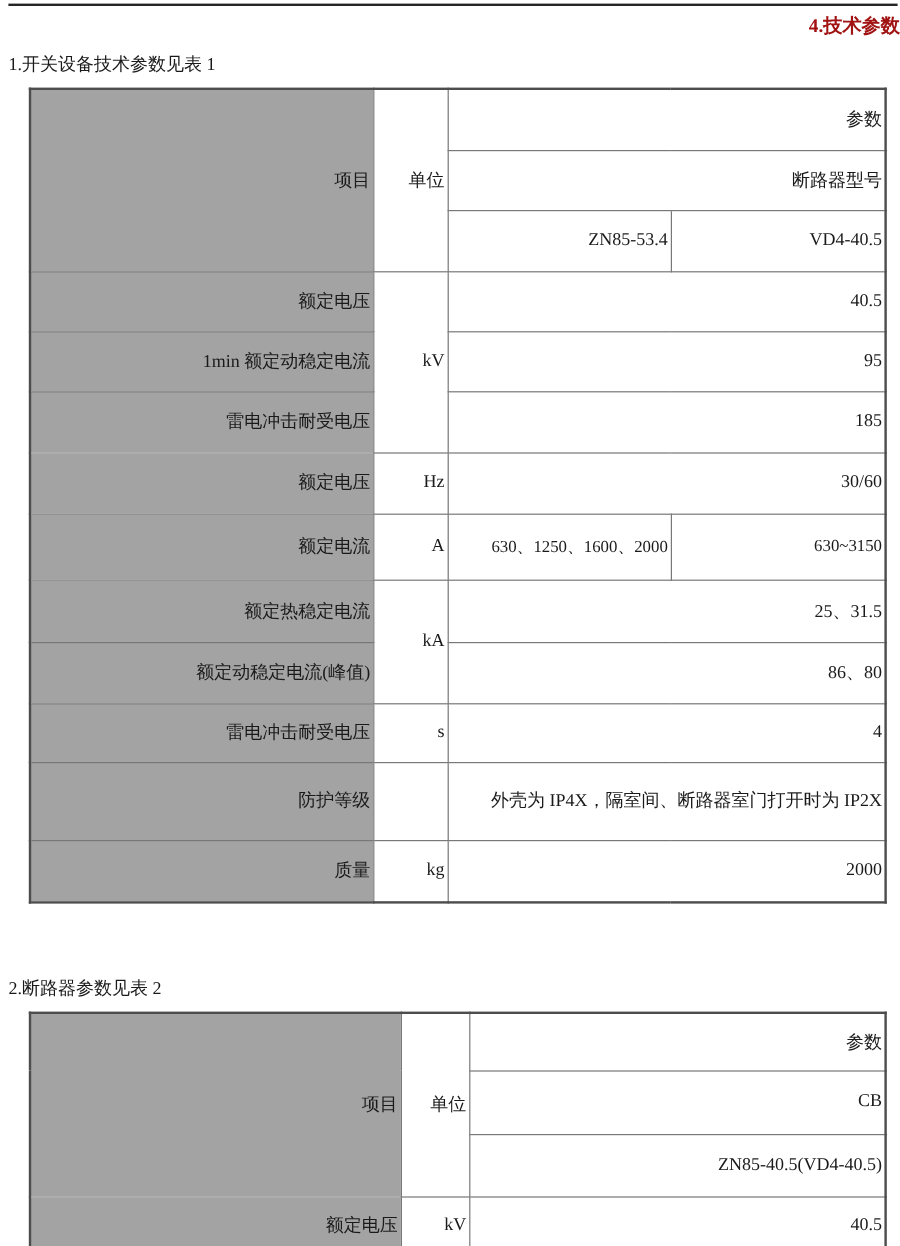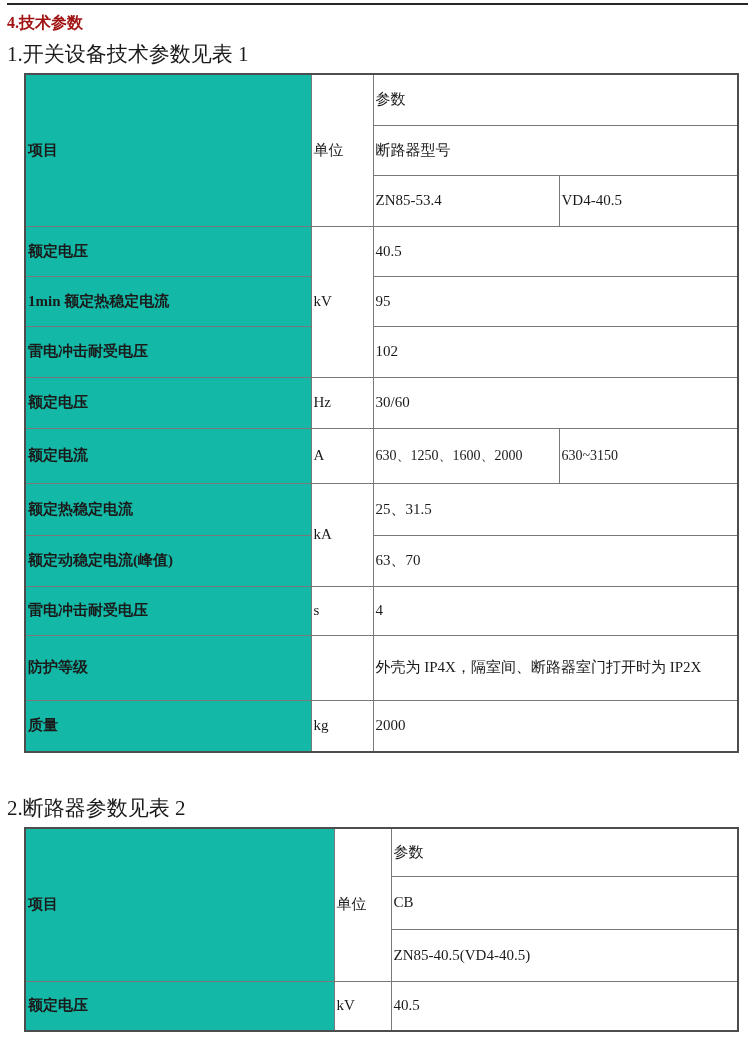--- a/index.html
+++ b/index.html
@@ -18,49 +18,50 @@
     width: 741px;
     height: 0;
     border-top: 2px solid #262626;
   }
   .section-heading {
     margin: 8px 0 0 7px;
     font-size: 16px;
     line-height: 20px;
     font-weight: bold;
     color: #a11212;
+    text-align: right;
   }
   .table-caption {
     margin: 12px 0 9px 7px;
-    font-size: 21px;
+    font-size: 15px;
     line-height: 19px;
     font-weight: normal;
     color: #1a1a1a;
   }
   .caption-2 {
-    margin-top: 46px;
+    margin-top: 62px;
   }
   table {
     border-collapse: collapse;
     table-layout: fixed;
     margin-left: 24px;
     width: 713px;
     font-size: 15px;
   }
   td {
     border: 1px solid #787878;
-    text-align: left;
+    text-align: right;
     vertical-align: middle;
     padding: 0 2px;
     overflow: hidden;
   }
   table.t {
     border: 2px solid #4d4d4d;
   }
-  .pink { background: #14b8a6; font-weight: bold; }
+  .pink { background: #a3a3a3; }
   
   .t1 .c-item { width: 286px; }
   .t1 .c-unit { width: 62px; }
   .t1 .c-va   { width: 186px; }
   .t1 .c-vb   { width: 179px; }
   
   .t2 .c-item { width: 309px; }
   .t2 .c-unit { width: 57px; }
   .t2 .c-val  { width: 347px; }
   
@@ -104,46 +105,46 @@
     <td>ZN85-53.4</td>
     <td>VD4-40.5</td>
   </tr>
 
   <tr class="h50">
     <td class="pink">额定电压</td>
     <td rowspan="3">kV</td>
     <td colspan="2">40.5</td>
   </tr>
   <tr class="h50">
-    <td class="pink">1min 额定热稳定电流</td>
+    <td class="pink">1min 额定动稳定电流</td>
     <td colspan="2">95</td>
   </tr>
   <tr class="h51">
     <td class="pink">雷电冲击耐受电压</td>
-    <td colspan="2">102</td>
+    <td colspan="2">185</td>
   </tr>
   <tr class="h51">
     <td class="pink">额定电压</td>
     <td>Hz</td>
     <td colspan="2">30/60</td>
   </tr>
   <tr class="h55">
     <td class="pink">额定电流</td>
     <td>A</td>
     <td class="small">630、1250、1600、2000</td>
     <td class="small">630~3150</td>
   </tr>
   <tr class="h52">
     <td class="pink">额定热稳定电流</td>
     <td rowspan="2">kA</td>
     <td colspan="2">25、31.5</td>
   </tr>
   <tr class="h51">
     <td class="pink">额定动稳定电流(峰值)</td>
-    <td colspan="2">63、70</td>
+    <td colspan="2">86、80</td>
   </tr>
   <tr class="h49">
     <td class="pink">雷电冲击耐受电压</td>
     <td>s</td>
     <td colspan="2">4</td>
   </tr>
   <tr class="h65">
     <td class="pink">防护等级</td>
     <td></td>
     <td colspan="2">外壳为 IP4X，隔室间、断路器室门打开时为 IP2X</td>

